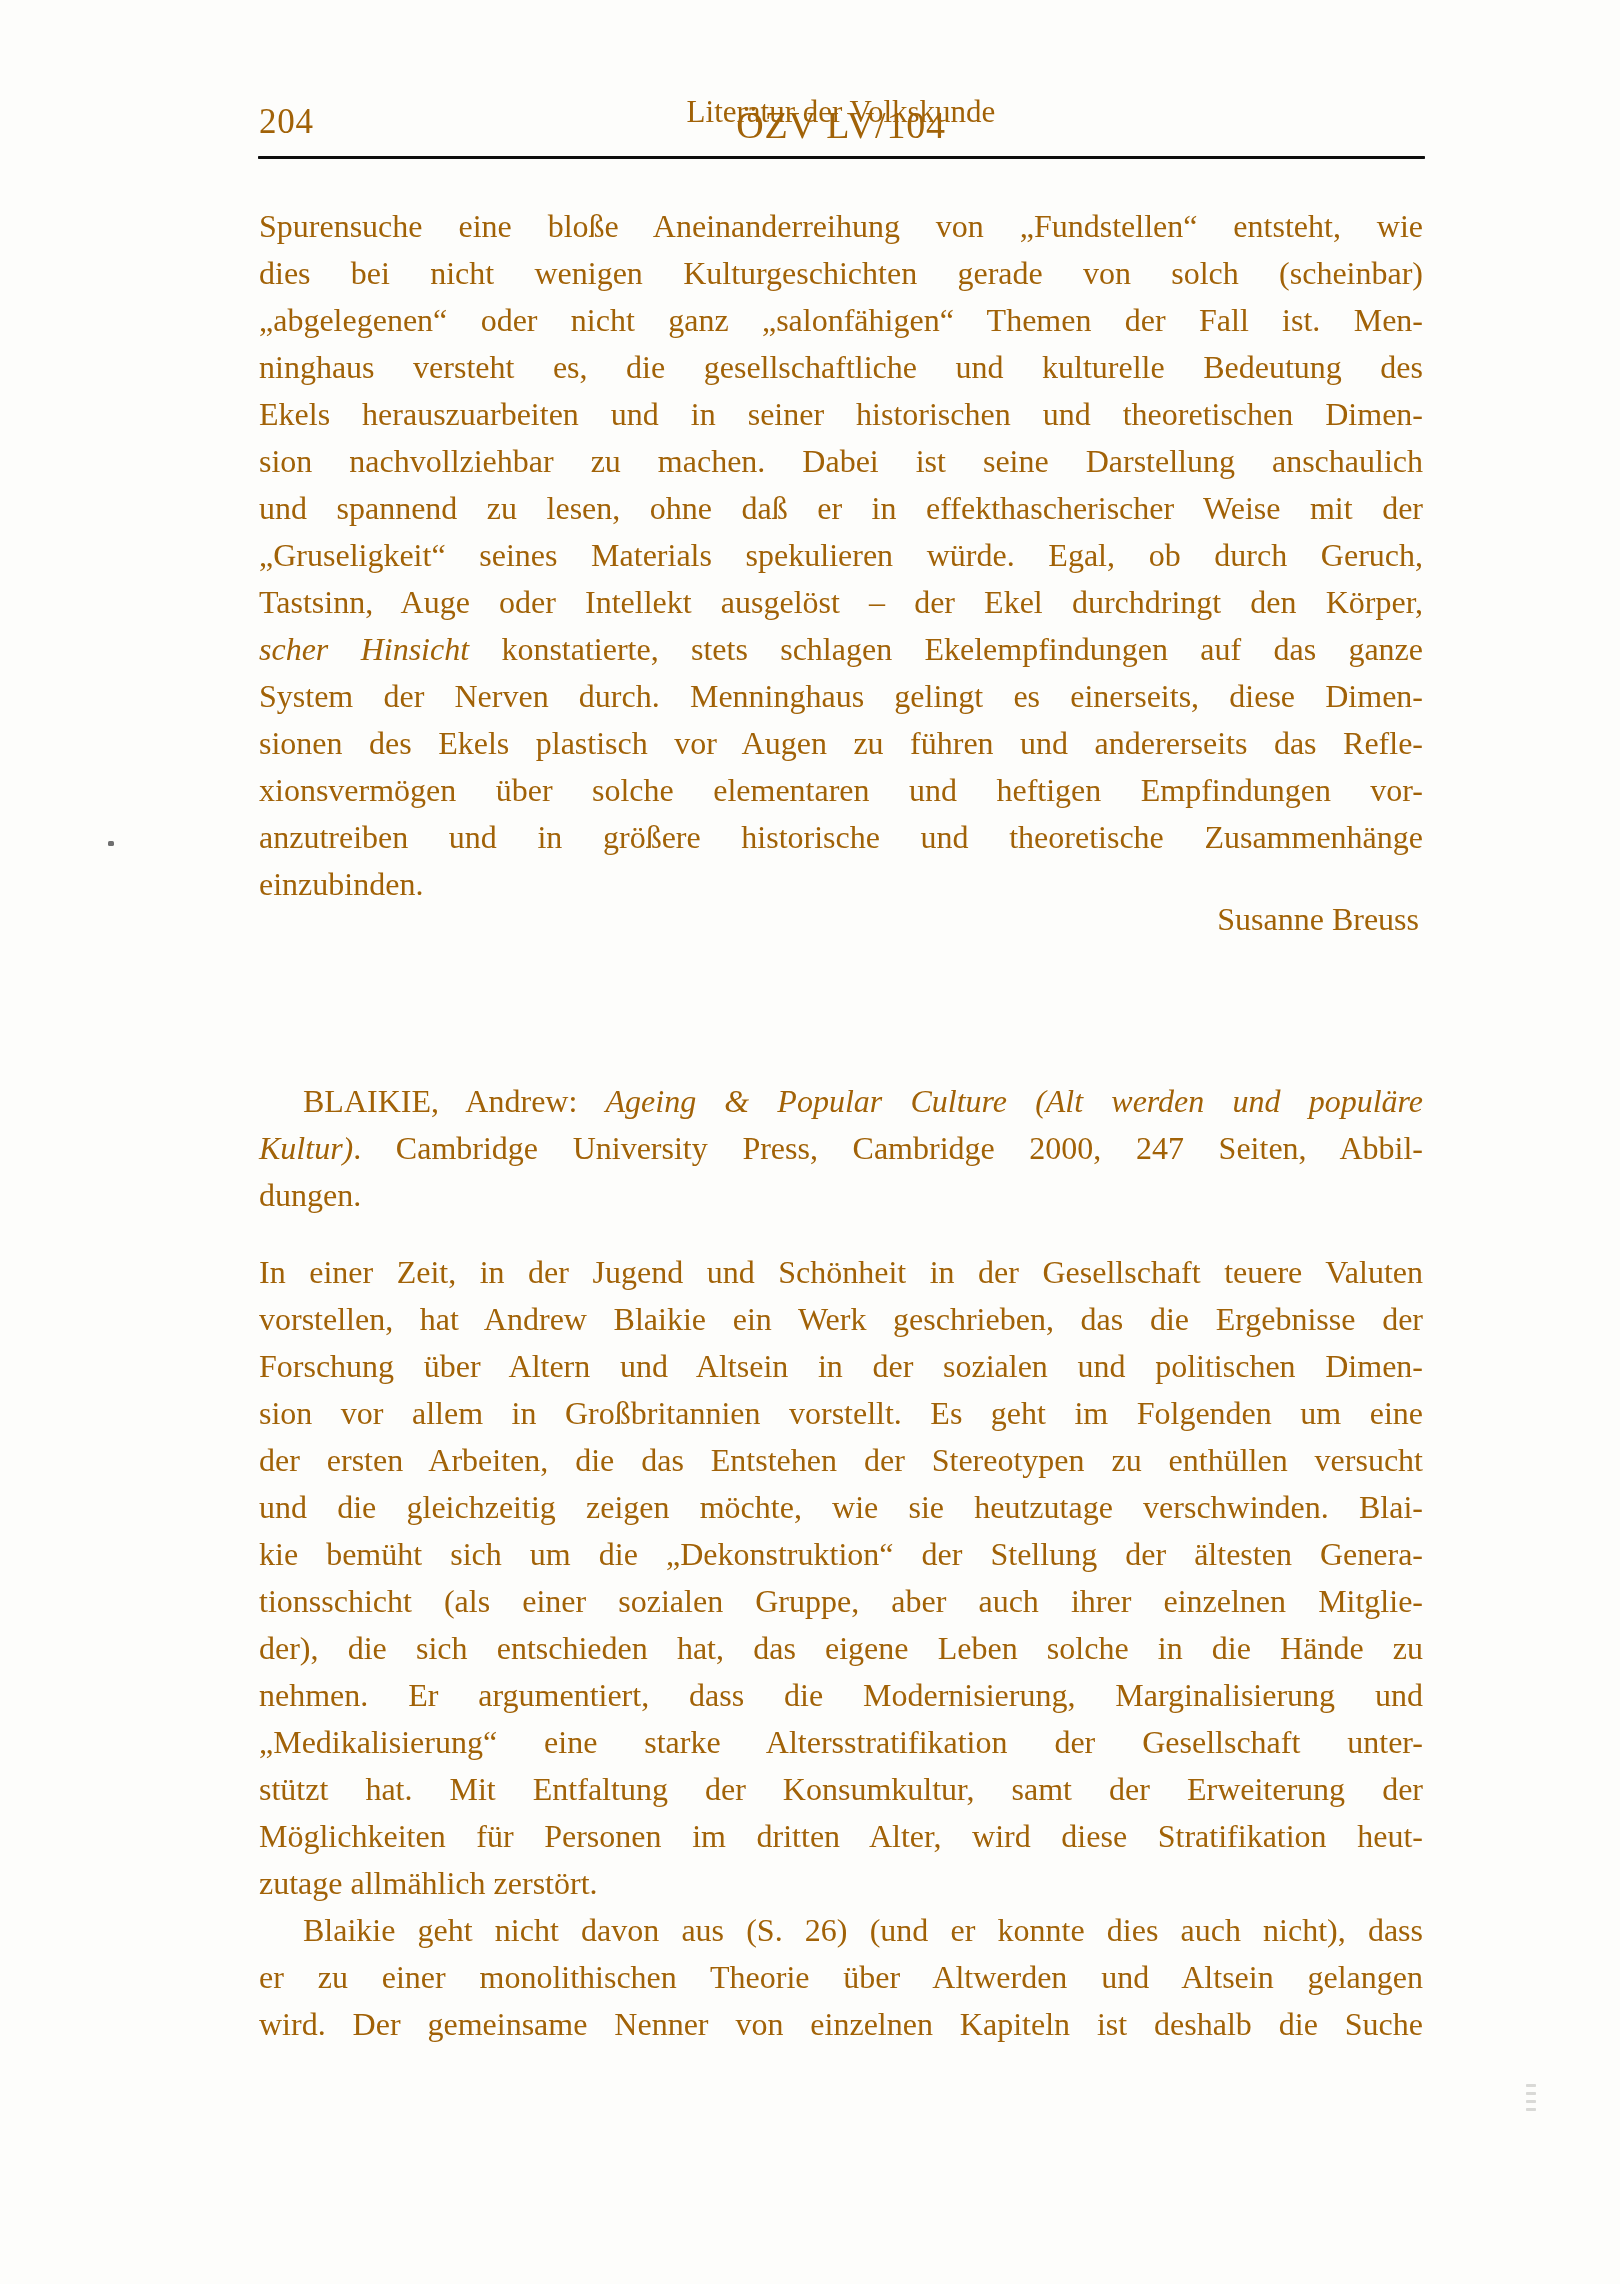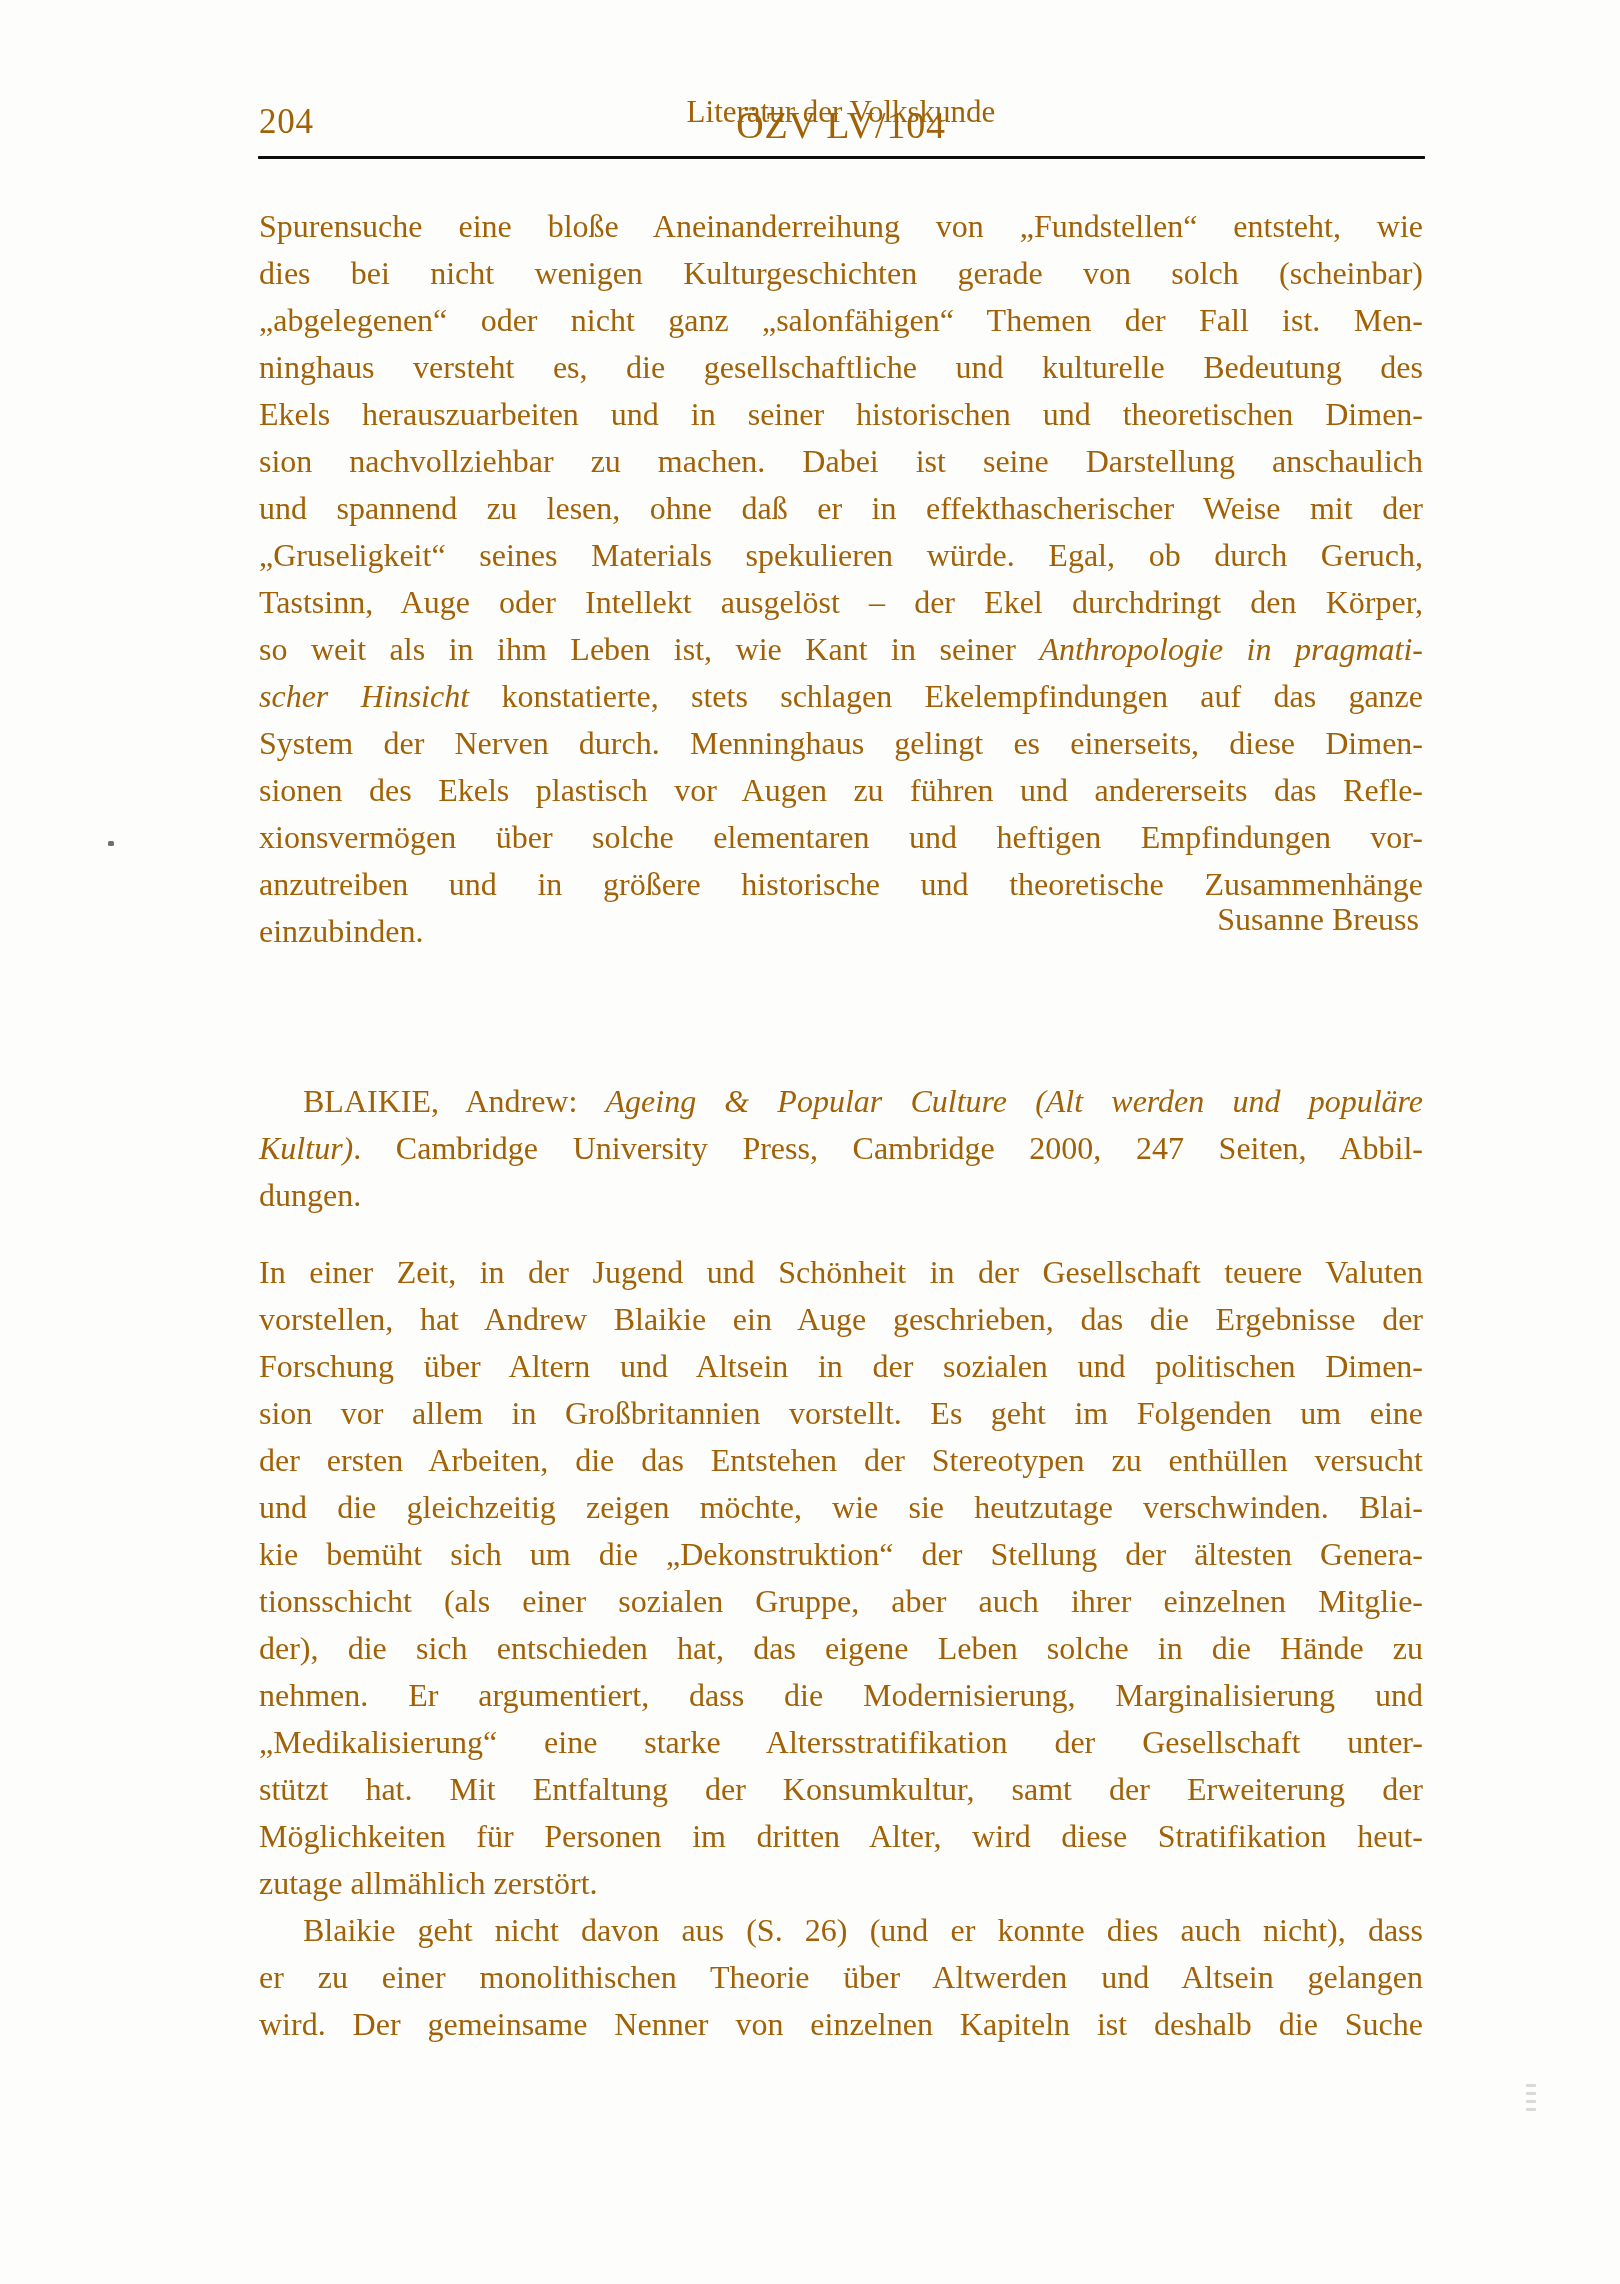--- a/index.html
+++ b/index.html
@@ -72,40 +72,39 @@
   <section class="textblock b1">
       <div class="line"><span>Spurensuche eine bloße Aneinanderreihung von „Fundstellen“ entsteht, wie</span></div>
       <div class="line"><span>dies bei nicht wenigen Kulturgeschichten gerade von solch (scheinbar)</span></div>
       <div class="line"><span>„abgelegenen“ oder nicht ganz „salonfähigen“ Themen der Fall ist. Men-</span></div>
       <div class="line"><span>ninghaus versteht es, die gesellschaftliche und kulturelle Bedeutung des</span></div>
       <div class="line"><span>Ekels herauszuarbeiten und in seiner historischen und theoretischen Dimen-</span></div>
       <div class="line"><span>sion nachvollziehbar zu machen. Dabei ist seine Darstellung anschaulich</span></div>
       <div class="line"><span>und spannend zu lesen, ohne daß er in effekthascherischer Weise mit der</span></div>
       <div class="line"><span>„Gruseligkeit“ seines Materials spekulieren würde. Egal, ob durch Geruch,</span></div>
       <div class="line"><span>Tastsinn, Auge oder Intellekt ausgelöst – der Ekel durchdringt den Körper,</span></div>
-      <div class="line"><span>so weit als in ihm Leben ist, wie Kant in seiner </span><span class="it">Anthropologie in pragmati-</span></div>
       <div class="line"><span class="it">scher Hinsicht</span><span> konstatierte, stets schlagen Ekelempfindungen auf das ganze</span></div>
       <div class="line"><span>System der Nerven durch. Menninghaus gelingt es einerseits, diese Dimen-</span></div>
       <div class="line"><span>sionen des Ekels plastisch vor Augen zu führen und andererseits das Refle-</span></div>
       <div class="line"><span>xionsvermögen über solche elementaren und heftigen Empfindungen vor-</span></div>
       <div class="line"><span>anzutreiben und in größere historische und theoretische Zusammenhänge</span></div>
       <div class="line end"><span>einzubinden.</span></div>
     </section>
 
   <div class="sig">Susanne Breuss</div>
 
   <section class="textblock b2">
       <div class="line indent"><span>BLAIKIE, Andrew: </span><span class="it">Ageing &amp; Popular Culture (Alt werden und populäre</span></div>
       <div class="line"><span class="it">Kultur)</span><span>. Cambridge University Press, Cambridge 2000, 247 Seiten, Abbil-</span></div>
       <div class="line end"><span>dungen.</span></div>
     </section>
 
   <section class="textblock b3">
       <div class="line"><span>In einer Zeit, in der Jugend und Schönheit in der Gesellschaft teuere Valuten</span></div>
-      <div class="line"><span>vorstellen, hat Andrew Blaikie ein Auge geschrieben, das die Ergebnisse der</span></div>
+      <div class="line"><span>vorstellen, hat Andrew Blaikie ein Werk geschrieben, das die Ergebnisse der</span></div>
       <div class="line"><span>Forschung über Altern und Altsein in der sozialen und politischen Dimen-</span></div>
       <div class="line"><span>sion vor allem in Großbritannien vorstellt. Es geht im Folgenden um eine</span></div>
       <div class="line"><span>der ersten Arbeiten, die das Entstehen der Stereotypen zu enthüllen versucht</span></div>
       <div class="line"><span>und die gleichzeitig zeigen möchte, wie sie heutzutage verschwinden. Blai-</span></div>
       <div class="line"><span>kie bemüht sich um die „Dekonstruktion“ der Stellung der ältesten Genera-</span></div>
       <div class="line"><span>tionsschicht (als einer sozialen Gruppe, aber auch ihrer einzelnen Mitglie-</span></div>
       <div class="line"><span>der), die sich entschieden hat, das eigene Leben solche in die Hände zu</span></div>
       <div class="line"><span>nehmen. Er argumentiert, dass die Modernisierung, Marginalisierung und</span></div>
       <div class="line"><span>„Medikalisierung“ eine starke Altersstratifikation der Gesellschaft unter-</span></div>
       <div class="line"><span>stützt hat. Mit Entfaltung der Konsumkultur, samt der Erweiterung der</span></div>

